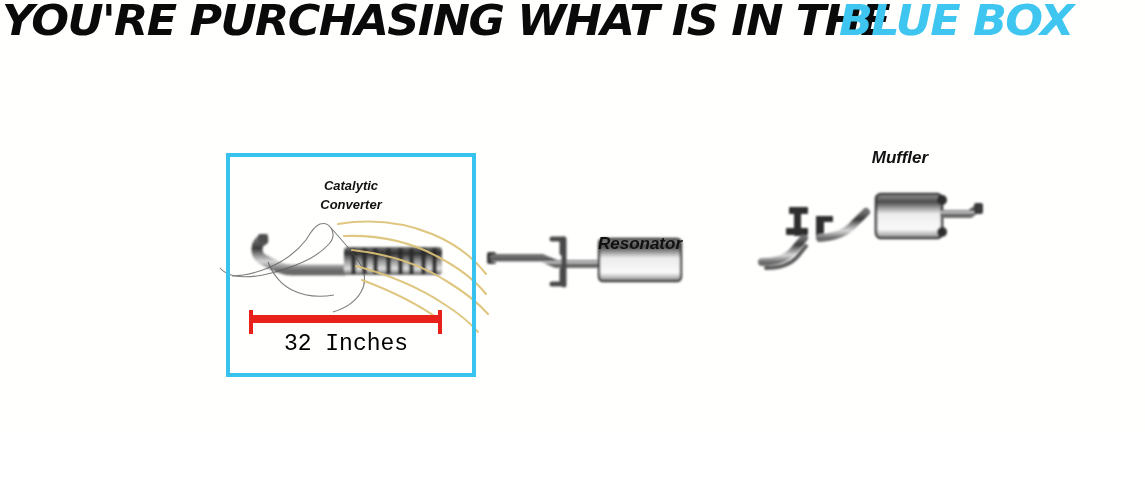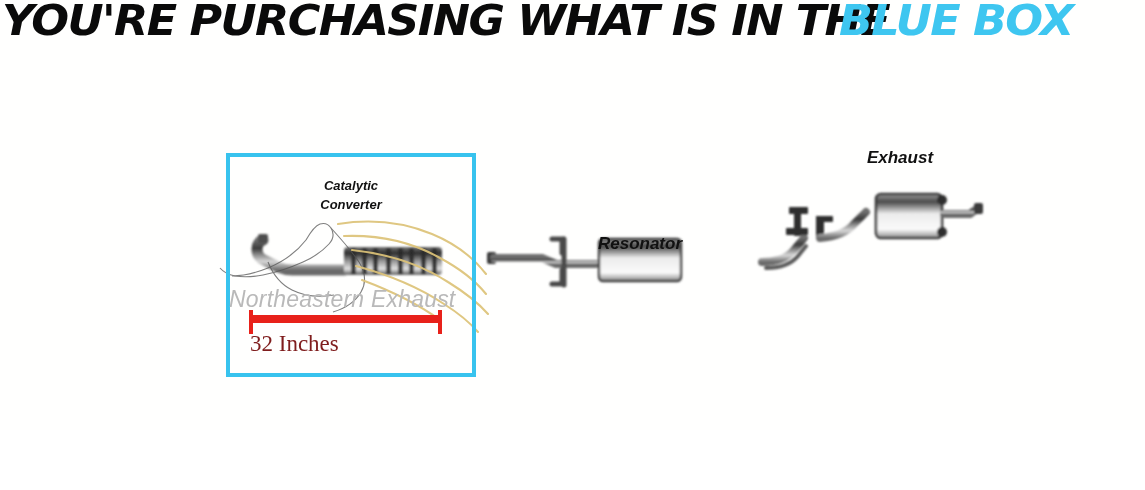--- a/index.html
+++ b/index.html
@@ -115,23 +115,24 @@
     height: 24px;
     background: #e8211a;
   }
   #measure-cap-left { left: 249px; }
   #measure-cap-right { left: 438px; }
   #measure-text {
     position: absolute;
     left: 250px;
     top: 331px;
     width: 192px;
-    font-family: Liberation Serif, serif;
+    text-align: center;
+    font-family: Liberation Mono, monospace;
     font-size: 23px;
-    color: #7f1d1d;
+    color: #000000;
   }
 
   
   #diagram {
     position: absolute;
     left: 0;
     top: 0;
     width: 1145px;
     height: 490px;
   }
@@ -250,23 +251,22 @@
       <path d="M944 214 l26 0 l8 -6" fill="none" stroke="url(#pipeGrad)" stroke-width="8" stroke-linecap="round"></path>
       <rect x="974" y="203" width="9" height="11" rx="2" fill="#3b3b3b"></rect>
     </g>
   </svg>
 
   <div id="blue-box"></div>
 
   <div class="part-label" id="label-cat">Catalytic
 Converter</div>
   <div class="part-label" id="label-res">Resonator</div>
-  <div class="part-label" id="label-muf">Exhaust</div>
-
-  <div id="watermark">Northeastern Exhaust</div>
+  <div class="part-label" id="label-muf">Muffler</div>
+
 
   <div id="measure-group">
     <div class="measure-cap" id="measure-cap-left"></div>
     <div id="measure-bar"></div>
     <div class="measure-cap" id="measure-cap-right"></div>
     <div id="measure-text">32 Inches</div>
   </div>
 
 </div>
 

